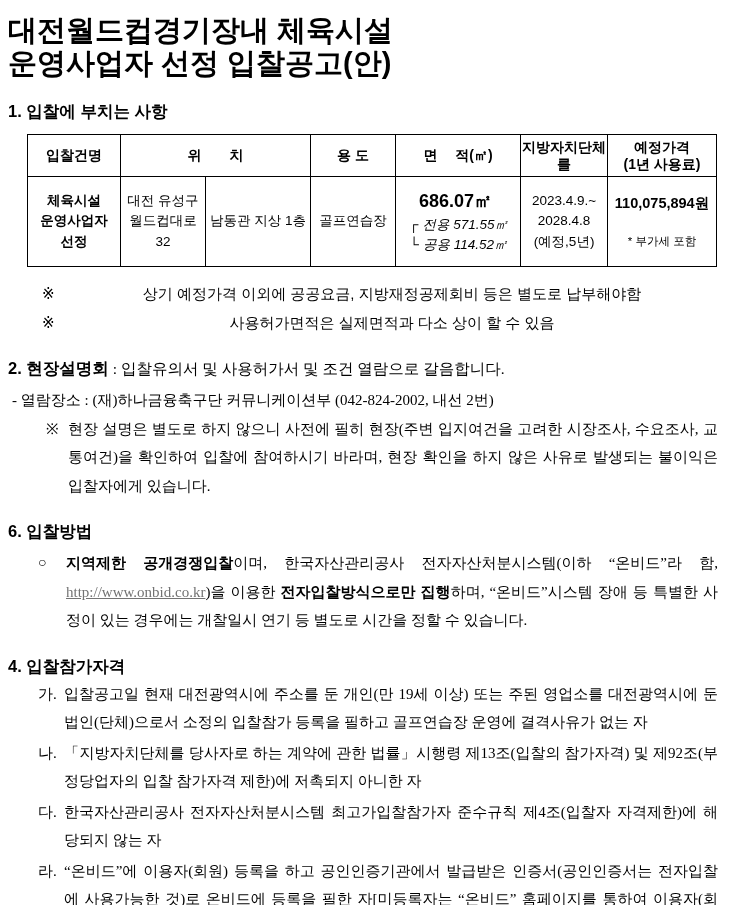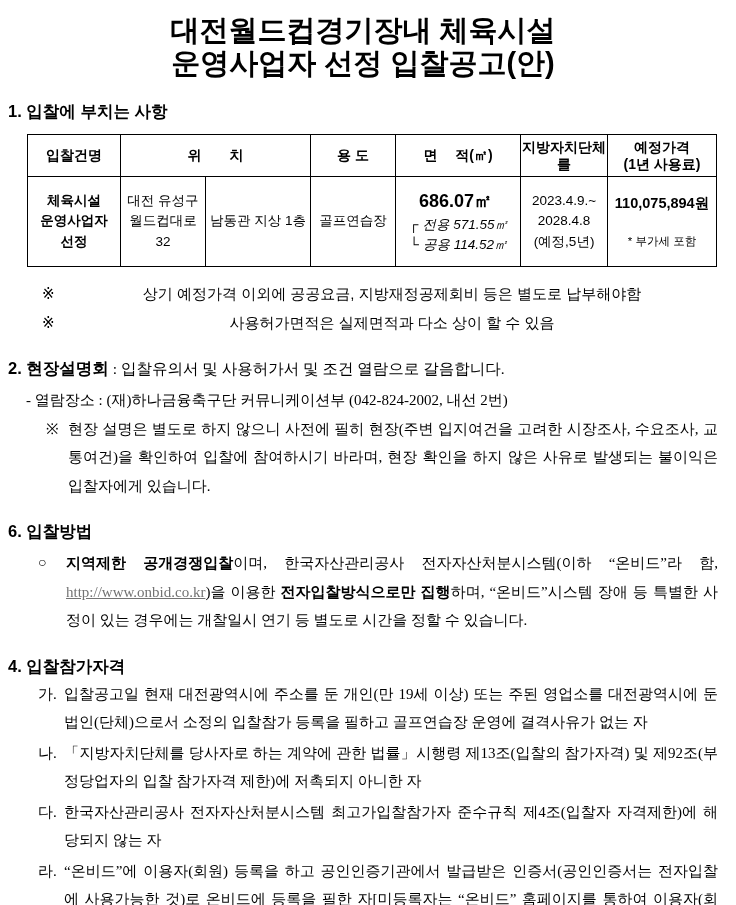--- a/index.html
+++ b/index.html
@@ -7,21 +7,21 @@
   body {
     width:736px; height:905px; overflow:hidden;
     font-family:"Liberation Serif","DejaVu Serif",serif;
     color:#000;
   }
   .doc { padding:12px 18px 0 8px; }
 
   .title {
     font-family:"Liberation Sans","DejaVu Sans",sans-serif;
     font-weight:800; font-size:29px; line-height:1.14;
-    text-align:center; white-space:pre-line; letter-spacing:0px;
+    white-space:pre-line; letter-spacing:0px;
     margin-top:2px;
   }
 
   .sec-heading {
     font-family:"Liberation Sans","DejaVu Sans",sans-serif;
     font-weight:700; font-size:16.5px; margin-top:21px;
   }
   .sec-heading .rest {
     font-family:"Liberation Serif","DejaVu Serif",serif;
     font-weight:400; font-size:15.5px;
@@ -52,21 +52,21 @@
   .price-sub     { display:block; font-size:11.5px; margin-top:19px; }
 
   
   .tbl-notes { margin:13px 0 0 34px; font-family:"Liberation Sans","DejaVu Sans",sans-serif; }
   .tbl-note  { font-size:14.5px; line-height:1.95; letter-spacing:0; }
 
   
   .row  { display:flex; align-items:flex-start; font-size:15px; line-height:1.9; }
   .row .marker { flex:0 0 auto; }
   .row .text   { flex:1 1 auto; text-align:justify; }
-  .indent1 { margin-left:18px; }
+  .indent1 { margin-left:4px; }
   .indent2 { margin-left:38px; }
 
   .s2-item { margin-top:6px; font-size:15px; line-height:1.9; }
   .s2-note .marker { width:22px; }
 
   .s3-bullet { margin:6px 0 0 30px; }
   .s3-bullet .marker { width:28px; font-size:14px; padding-top:1px; }
   .bold { font-weight:700; }
   a.link { text-decoration:underline; cursor:pointer; }
 

